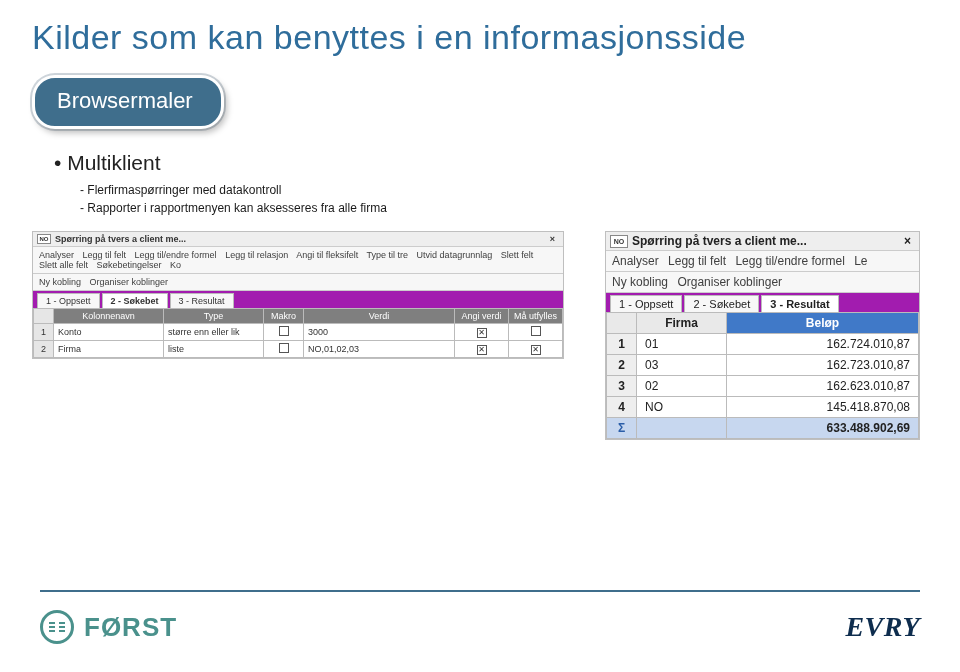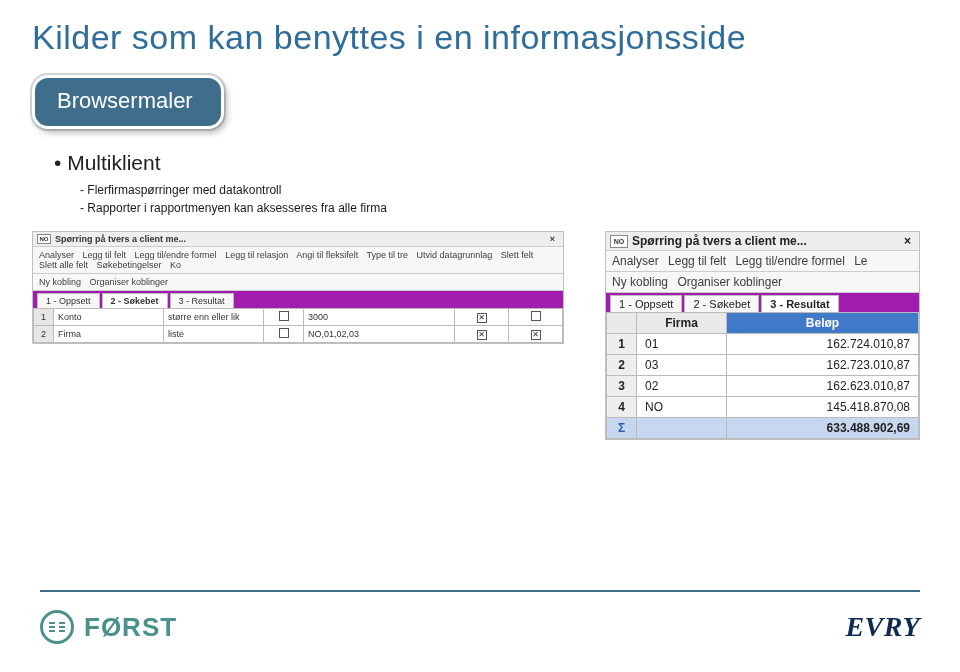--- a/index.html
+++ b/index.html
@@ -18,21 +18,21 @@
     font-weight: 400;
     letter-spacing: 0.5px;
     margin-bottom: 18px;
   }
   .pill {
     display: inline-block;
     background: #3f6e8c;
     color: #fff;
     font-size: 22px;
     padding: 10px 28px 12px 22px;
-    border-radius: 16px;
+    border-radius: 23px;
     border: 3px solid #fff;
     box-shadow: 3px 4px 6px rgba(0,0,0,.25), 0 0 0 2px #cfd6dc;
     margin-bottom: 14px;
   }
   ul.items { list-style: none; margin-left: 22px; }
   ul.items > li { font-size: 21px; color: #222; margin: 8px 0; }
   ul.items > li::before { content: "• "; color: #222; }
   ul.sub { list-style: none; margin: 6px 0 0 26px; }
   ul.sub > li { font-size: 12px; color: #1a1a1a; margin: 4px 0; }
   ul.sub > li::before { content: "-  "; }
@@ -146,20 +146,29 @@
           <colgroup>
               <col style="width:20px">
               <col style="width:110px">
               <col style="width:100px">
               <col style="width:40px">
               <col>
               <col style="width:54px">
               <col style="width:54px">
             </colgroup>
           <tbody>
+              <tr>
+            <th class="rowh"></th>
+            <th>Kolonnenavn</th>
+            <th>Type</th>
+            <th>Makro</th>
+            <th>Verdi</th>
+            <th>Angi verdi</th>
+            <th>Må utfylles</th>
+          </tr>
           <tr>
             <td class="rowh">1</td>
             <td>Konto</td>
             <td>større enn eller lik</td>
             <td style="text-align:center"><span class="cb"></span></td>
             <td>3000</td>
             <td style="text-align:center"><span class="cb">✕</span></td>
             <td style="text-align:center"><span class="cb"></span></td>
           </tr>
           <tr>

